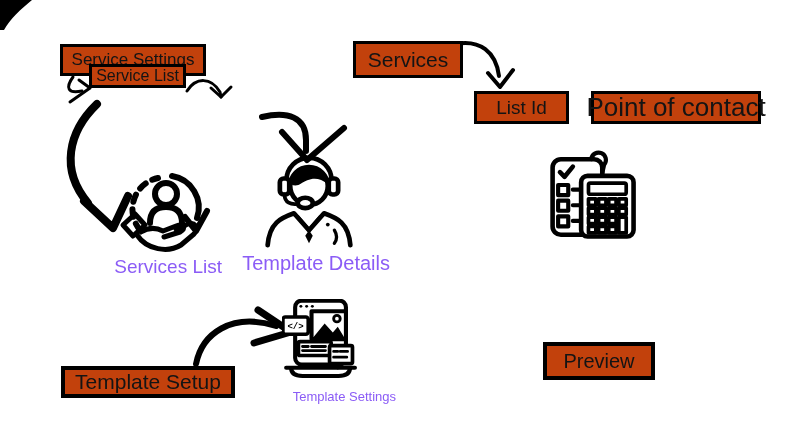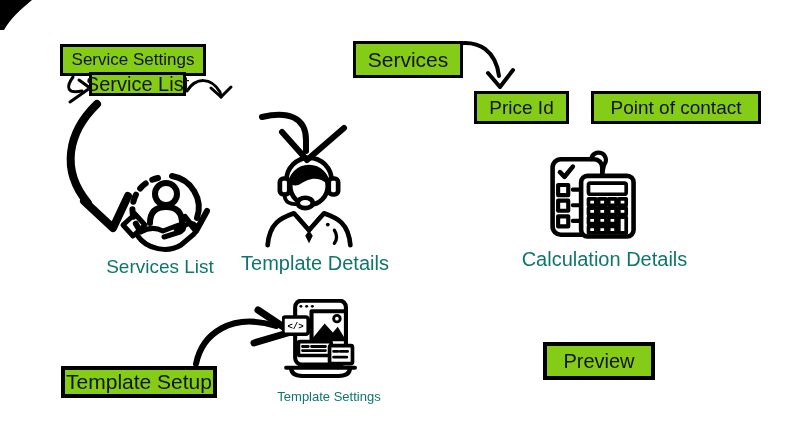--- a/index.html
+++ b/index.html
@@ -1,26 +1,26 @@
 <!DOCTYPE html>
 <html><head>
 <meta charset="utf-8">
 <style>
   html,body{margin:0;padding:0;background:#e9e9e9;}
   #canvas{
     position:relative;width:806px;height:442px;background:#ffffff;
     overflow:hidden;font-family:"Liberation Sans",sans-serif;color:#111;
   }
   .box{
-    position:absolute;background:#84cc16;border:3px solid #000;
+    position:absolute;background:#c2410c;border:3px solid #000;
     display:flex;align-items:center;justify-content:center;
     white-space:nowrap;color:#141414;box-sizing:border-box;
   }
   .lbl{
-    position:absolute;text-align:center;color:#0f766e;white-space:nowrap;
+    position:absolute;text-align:right;color:#8b5cf6;white-space:nowrap;
   }
   svg{display:block;}
   .overlay{position:absolute;left:0;top:0;}
   .icon{position:absolute;}
 </style>
 </head>
 <body>
 
 <div id="canvas">
 
@@ -137,34 +137,33 @@
       <path d="M25,58 h7 M36,58 h17 M25,63 h28" stroke-width="3.5"></path>
       <rect x="58" y="57" width="28" height="22" rx="2" fill="#fff" stroke-width="4.5"></rect>
       <path d="M63,64 h5 M71,64 h9 M63,71 h16" stroke-width="3.5"></path>
       <path d="M68,79 v5" stroke-width="4"></path>
       <path d="M5,84 L89,84 M11,84 C11,92 17,94 25,94 L69,94 C77,94 83,92 83,84"></path>
     </g>
   </svg>
 
   <div class="box" style="left:60px;top:44px;width:146px;height:32px;font-size:17px">Service Settings</div>
 
-  <div class="box" style="left:89px;top:72px;width:97px;height:24px;font-size:20px">Service List</div>
+  <div class="box" style="left:89px;top:64px;width:97px;height:24px;font-size:16px">Service List</div>
 
 
   <div class="box" style="left:353px;top:41px;width:110px;height:37px;font-size:21px">Services</div>
 
-  <div class="box" style="left:474px;top:91px;width:95px;height:33px;font-size:19px">Price Id</div>
+  <div class="box" style="left:474px;top:91px;width:95px;height:33px;font-size:19px">List Id</div>
 
-  <div class="box" style="left:591px;top:91px;width:170px;height:33px;font-size:19px">Point of contact</div>
+  <div class="box" style="left:591px;top:91px;width:170px;height:33px;font-size:26px">Point of contact</div>
 
-  <div class="box" style="left:61px;top:366px;width:156px;height:32px;border-width:4px;font-size:21px">Template Setup</div>
+  <div class="box" style="left:61px;top:366px;width:174px;height:32px;border-width:4px;font-size:21px">Template Setup</div>
 
   <div class="box" style="left:543px;top:342px;width:112px;height:38px;border-width:4px;font-size:20px">Preview</div>
 
   <div class="lbl" style="left:98px;top:256px;width:124px;font-size:19px">Services List</div>
 
   <div class="lbl" style="left:240px;top:252px;width:150px;font-size:20px">Template Details</div>
 
-  <div class="lbl" style="left:512px;top:248px;width:185px;font-size:20px">Calculation Details</div>
 
   <div class="lbl" style="left:262px;top:389px;width:134px;font-size:13px">Template Settings</div>
 
 </div>
 
 </body></html>

